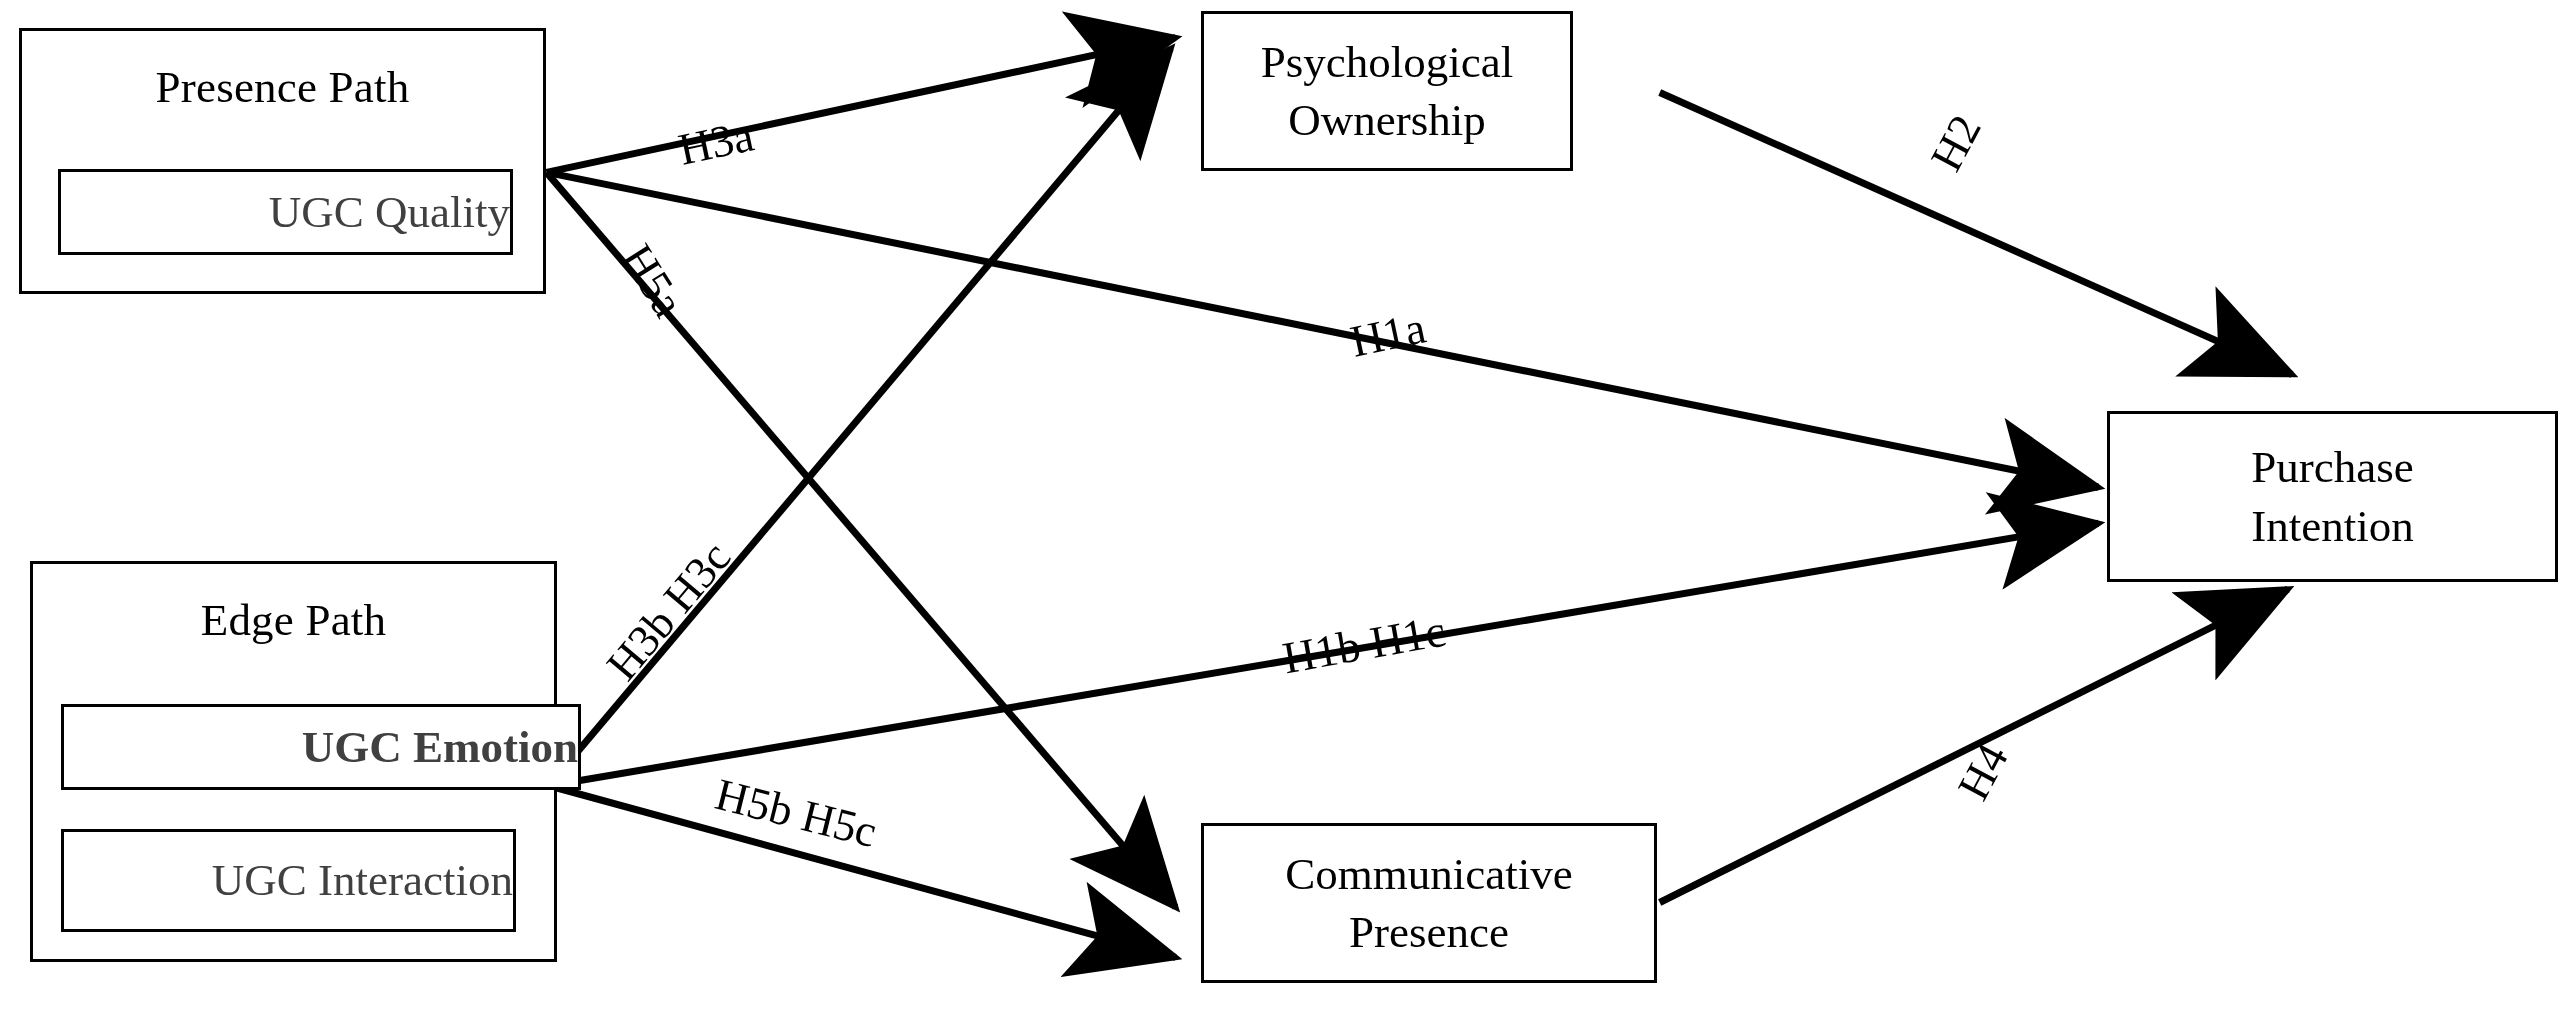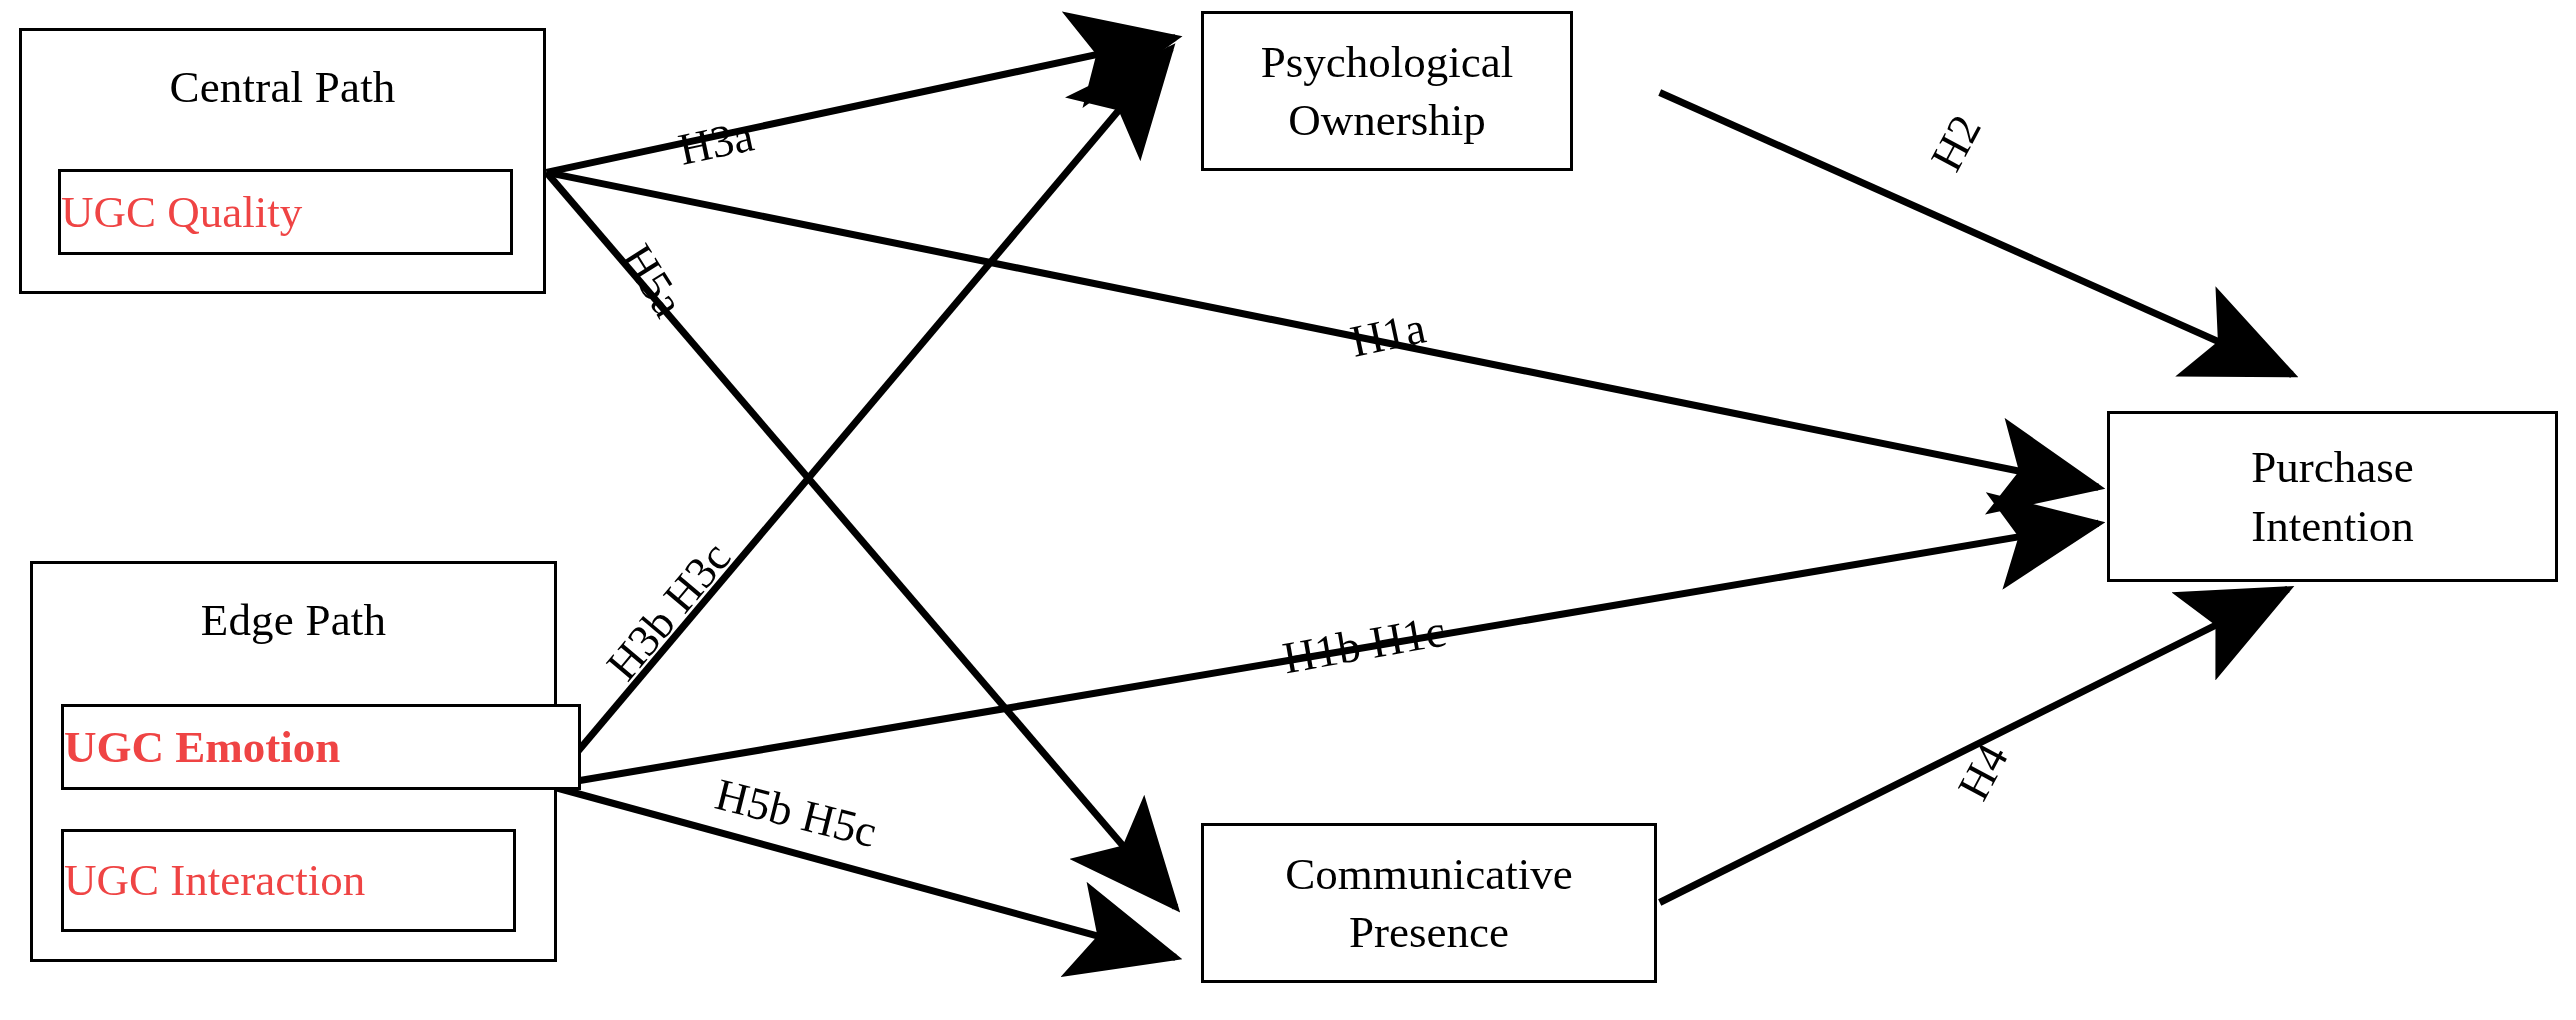--- a/index.html
+++ b/index.html
@@ -42,24 +42,24 @@
   .group-title {
     font-size: 45px;
     letter-spacing: 0.2px;
   }
   .sub-node {
     box-sizing: border-box;
     background: #ffffff;
     border: 3.9px solid #000000;
     display: flex;
     align-items: center;
-    justify-content: flex-start;
+    justify-content: flex-end;
     text-align: center;
     font-size: 45px;
-    color: #ef4444;
+    color: #404040;
   }
   .node-label {
     font-size: 45px;
     white-space: pre-line;
   }
   .edge-label {
     position: absolute;
     font-size: 45px;
     color: #000000;
     white-space: nowrap;
@@ -86,21 +86,21 @@
     <line x1="700" y1="1003" x2="1494" y2="62" stroke="#000000" stroke-width="9" marker-end="url(#ah)"></line>
     <line x1="700" y1="1003" x2="2678" y2="668" stroke="#000000" stroke-width="9" marker-end="url(#ah)"></line>
     <line x1="700" y1="1003" x2="1500" y2="1222" stroke="#000000" stroke-width="9" marker-end="url(#ah)"></line>
 
     <line x1="2118" y1="118" x2="2925" y2="478" stroke="#000000" stroke-width="9" marker-end="url(#ah)"></line>
 
     <line x1="2118" y1="1152" x2="2920" y2="752" stroke="#000000" stroke-width="9" marker-end="url(#ah)"></line>
   </svg>
 
   <div class="node group-box" style="left:19px; top:28px; width:527px; height:266px;">
-    <div class="group-title">Central Path</div>
+    <div class="group-title">Presence Path</div>
     <div class="sub-node" style="position:absolute; left:36px; top:138px; width:455px; height:86px;">
       <span>UGC Quality</span>
     </div>
   </div>
 
   <div class="node group-box" style="left:30px; top:561px; width:527px; height:401px;">
     <div class="group-title">Edge Path</div>
     <div class="sub-node" style="position:absolute; left:28px; top:140px; width:520px; height:86px;font-weight:bold;">
       <span>UGC Emotion</span>
     </div>

